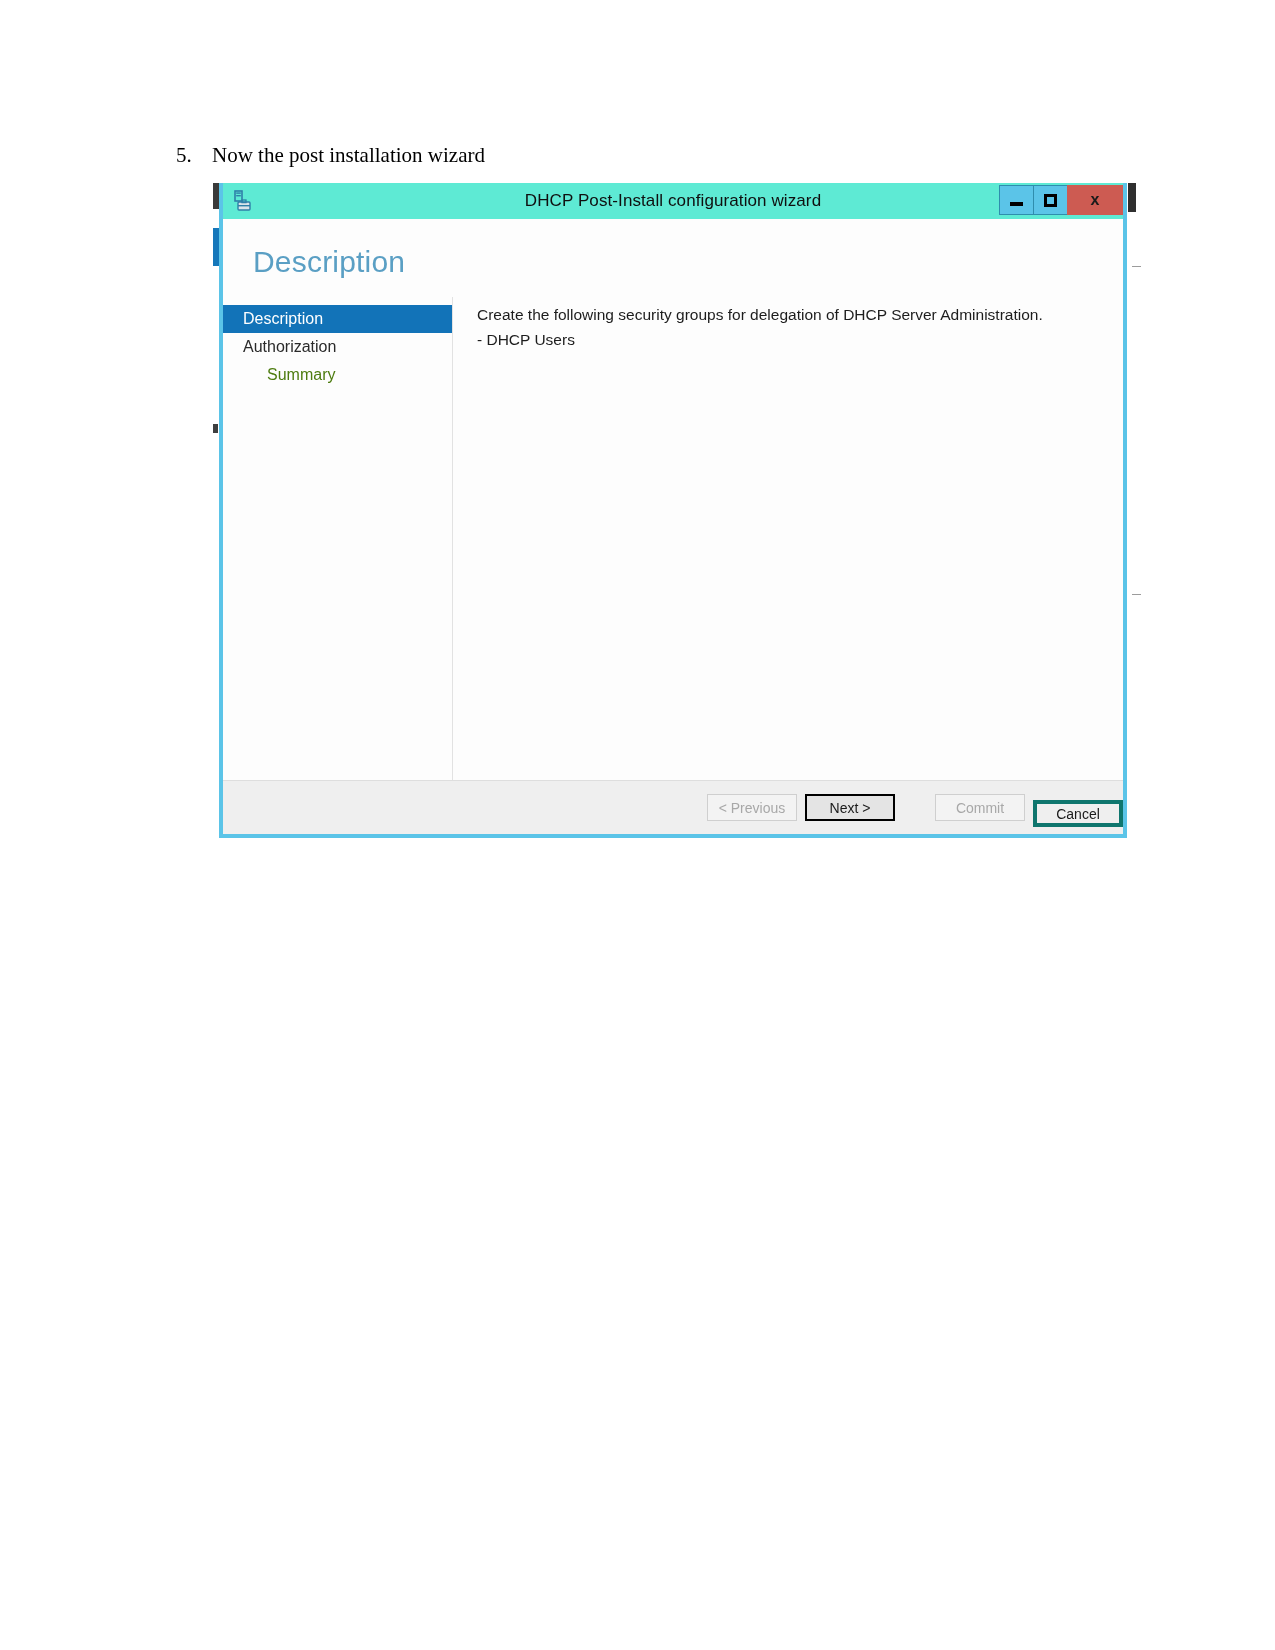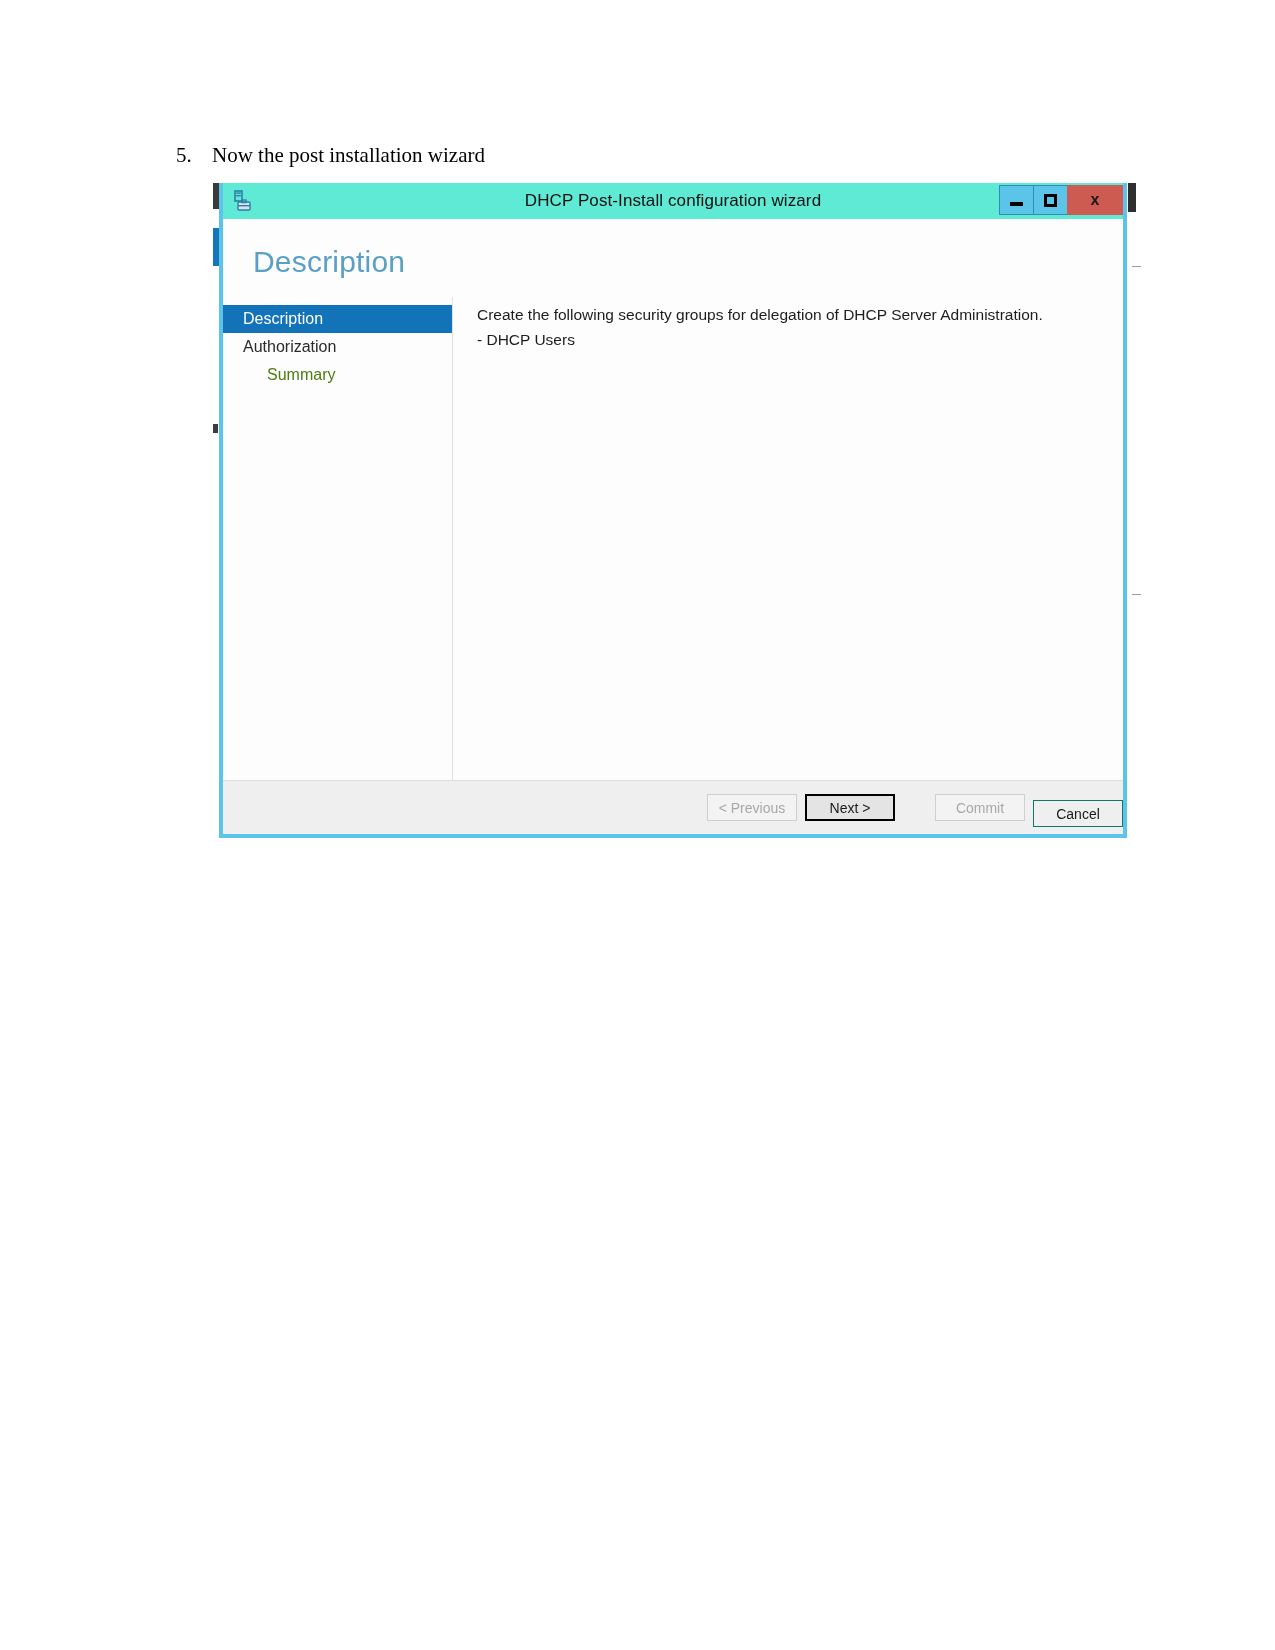--- a/index.html
+++ b/index.html
@@ -278,21 +278,21 @@
     background: #e4e4e4;
     border: 2px solid #000000;
     font-weight: normal;
   }
   .dlg-btn.is-disabled {
     color: #a8a8a8;
     border-color: #cfcfcf;
     background: #f3f3f3;
   }
   .dlg-btn.is-strong {
-    border: 1px solid #0f766e;
+    border: 4px solid #0f766e;
     background: #efefef;
     margin-top: 12px;
   }
   .btn-gap { width: 32px; }
 </style>
 </head>
 <body>
 
 <div class="doc-list-item">
   <span class="doc-list-num">5.</span>

